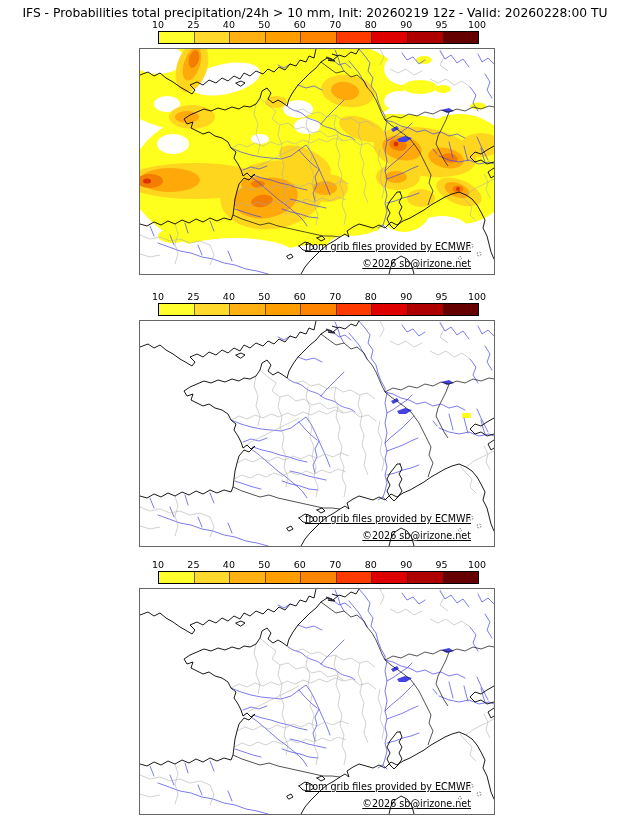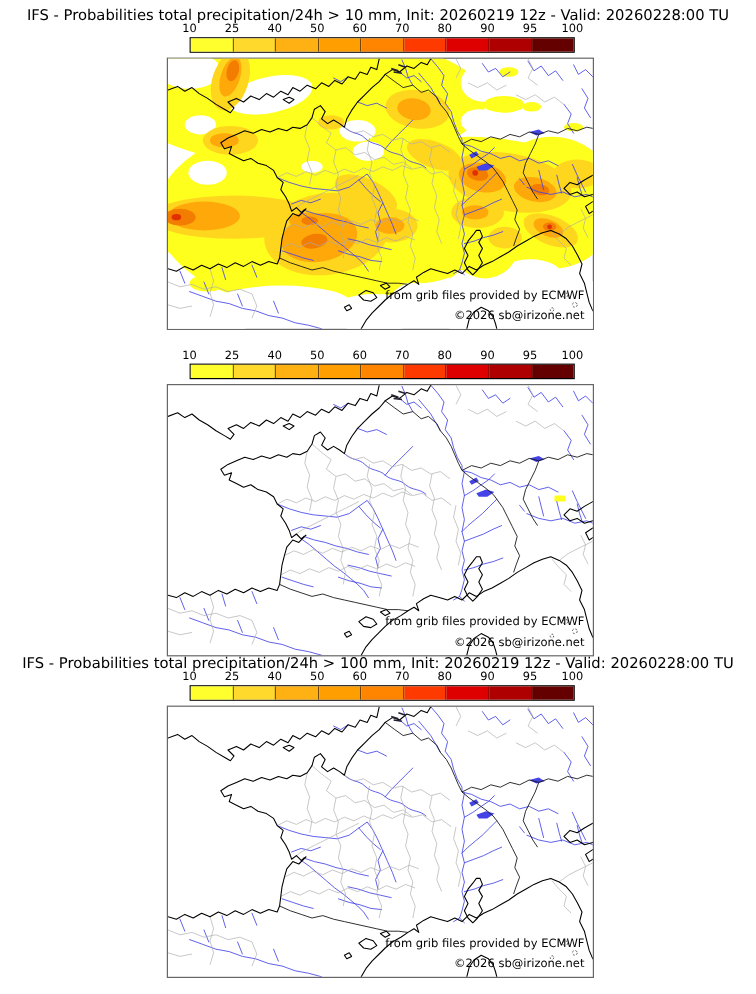--- a/index.html
+++ b/index.html
@@ -6,21 +6,21 @@
   body{width:630px;height:828px;position:relative;font-family:"DejaVu Sans","Liberation Sans",sans-serif;color:#000;overflow:hidden;}
   .panel{position:absolute;left:0;width:630px;height:270px;}
   .title{position:absolute;top:6px;left:0;width:100%;text-align:center;font-size:12.3px;white-space:nowrap;}
   .ticks{position:absolute;left:158px;top:19px;width:253px;height:11px;padding-left:10px;}
   .ticks span{position:absolute;transform:translateX(-50%);font-size:9.5px;line-height:11px;}
   .cbar{position:absolute;left:158px;top:31px;width:319px;height:11px;border:1px solid #000;box-sizing:content-box;display:flex;}
   .cbar .seg{flex:1 1 0;height:100%;}
   .cbar .seg:not(:last-child){border-right:1px solid rgba(40,20,0,0.65);}
   .mapbox{position:absolute;left:139px;top:48px;width:354px;height:225px;border:1px solid var(--frame);background:#fff;}
   .mapsvg{display:block;width:354px;height:225px;}
-  .credit1,.credit2{position:absolute;right:7px;font-size:9.6px;white-space:nowrap;}
+  .credit1,.credit2{position:absolute;right:23px;font-size:9.6px;white-space:nowrap;text-decoration:underline;}
   .credit1{top:192px;}
   .credit2{top:209px;}
   
   .coast{fill:none;stroke:var(--coast);stroke-width:.9;stroke-linejoin:round;stroke-linecap:round;}
   .bord{fill:none;stroke:var(--border);stroke-width:.75;stroke-linejoin:round;}
   .adm{fill:none;stroke:var(--admin);stroke-width:.55;stroke-linejoin:round;}
   .riv{fill:none;stroke:var(--river);stroke-width:.7;stroke-linejoin:round;stroke-linecap:round;}
   .lk{fill:var(--river);stroke:none;}
   .dots{fill:none;stroke:#333;stroke-width:.7;stroke-dasharray:1.5 1.5;}
   .wtr{fill:none;stroke:#223;stroke-width:1.3;}
@@ -245,21 +245,20 @@
     <svg class="mapsvg" viewBox="0 0 354 225">
       <use href="#ovlB"></use>
         <use href="#bm"></use>
     </svg>
     <div class="credit1">from grib files provided by ECMWF</div>
     <div class="credit2">©2026 sb@irizone.net</div>
   </div>
 </div>
 
 <div class="panel" style="top:540px">
-  <div class="title">IFS - Probabilities total precipitation/24h &gt; 100 mm, Init: 20260219 12z - Valid: 20260228:00 TU</div>
   <div class="ticks">
     <span style="left:0px">10</span>
     <span style="left:35.4px">25</span>
     <span style="left:70.9px">40</span>
     <span style="left:106.3px">50</span>
     <span style="left:141.8px">60</span>
     <span style="left:177.3px">70</span>
     <span style="left:212.7px">80</span>
     <span style="left:248.2px">90</span>
     <span style="left:283.6px">95</span>

